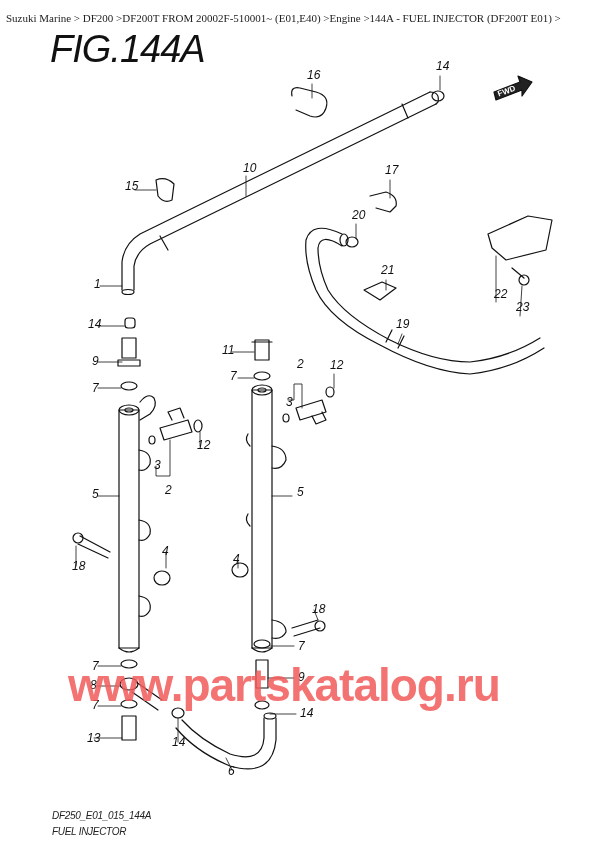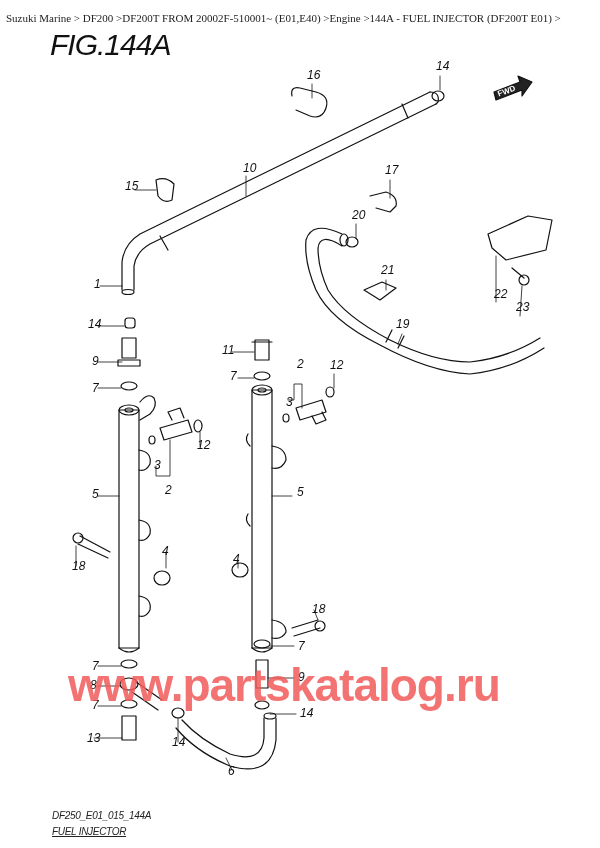--- a/index.html
+++ b/index.html
@@ -1,20 +1,20 @@
 <!DOCTYPE html>
 <html><head>
 <meta charset="utf-8">
 <style>
   html, body { margin:0; padding:0; background:#ffffff; }
   body { width:600px; height:848px; position:relative; overflow:hidden; font-family:"Liberation Sans", sans-serif; }
   .breadcrumb { position:absolute; left:6px; top:12px; font-size:11px; color:#222; white-space:nowrap;font-family:Liberation Serif, serif; }
-  .fig-title { position:absolute; left:50px; top:28px; font-size:30px; font-style:italic; color:#111; letter-spacing:-1px; }
+  .fig-title { position:absolute; left:50px; top:28px; font-size:38px; font-style:italic; color:#111; letter-spacing:-1px; }
   .caption { position:absolute; left:52px; font-size:10px; font-style:italic; color:#222; letter-spacing:-0.3px; }
-  .cap1 { top:810px; } .cap2 { top:826px;text-decoration:underline; }
+  .cap1 { top:810px; } .cap2 { top:826px; }
   svg.diagram { position:absolute; left:0; top:0; }
   .lbl { font-family:"Liberation Sans", sans-serif; font-style:italic; font-size:12px; fill:#111; }
   .watermark { position:absolute; left:68px; top:658px; font-family:Liberation Sans, sans-serif; font-weight:bold; font-size:46px; color:#f25a5a; opacity:0.85; letter-spacing:-1px; white-space:nowrap; pointer-events:none; }
 </style>
 </head>
 <body>
 
 <div class="breadcrumb">Suzuki Marine &gt; DF200 &gt;DF200T FROM 20002F-510001~ (E01,E40) &gt;Engine &gt;144A - FUEL INJECTOR (DF200T E01) &gt;</div>
 <div class="fig-title">FIG.144A</div>
 

